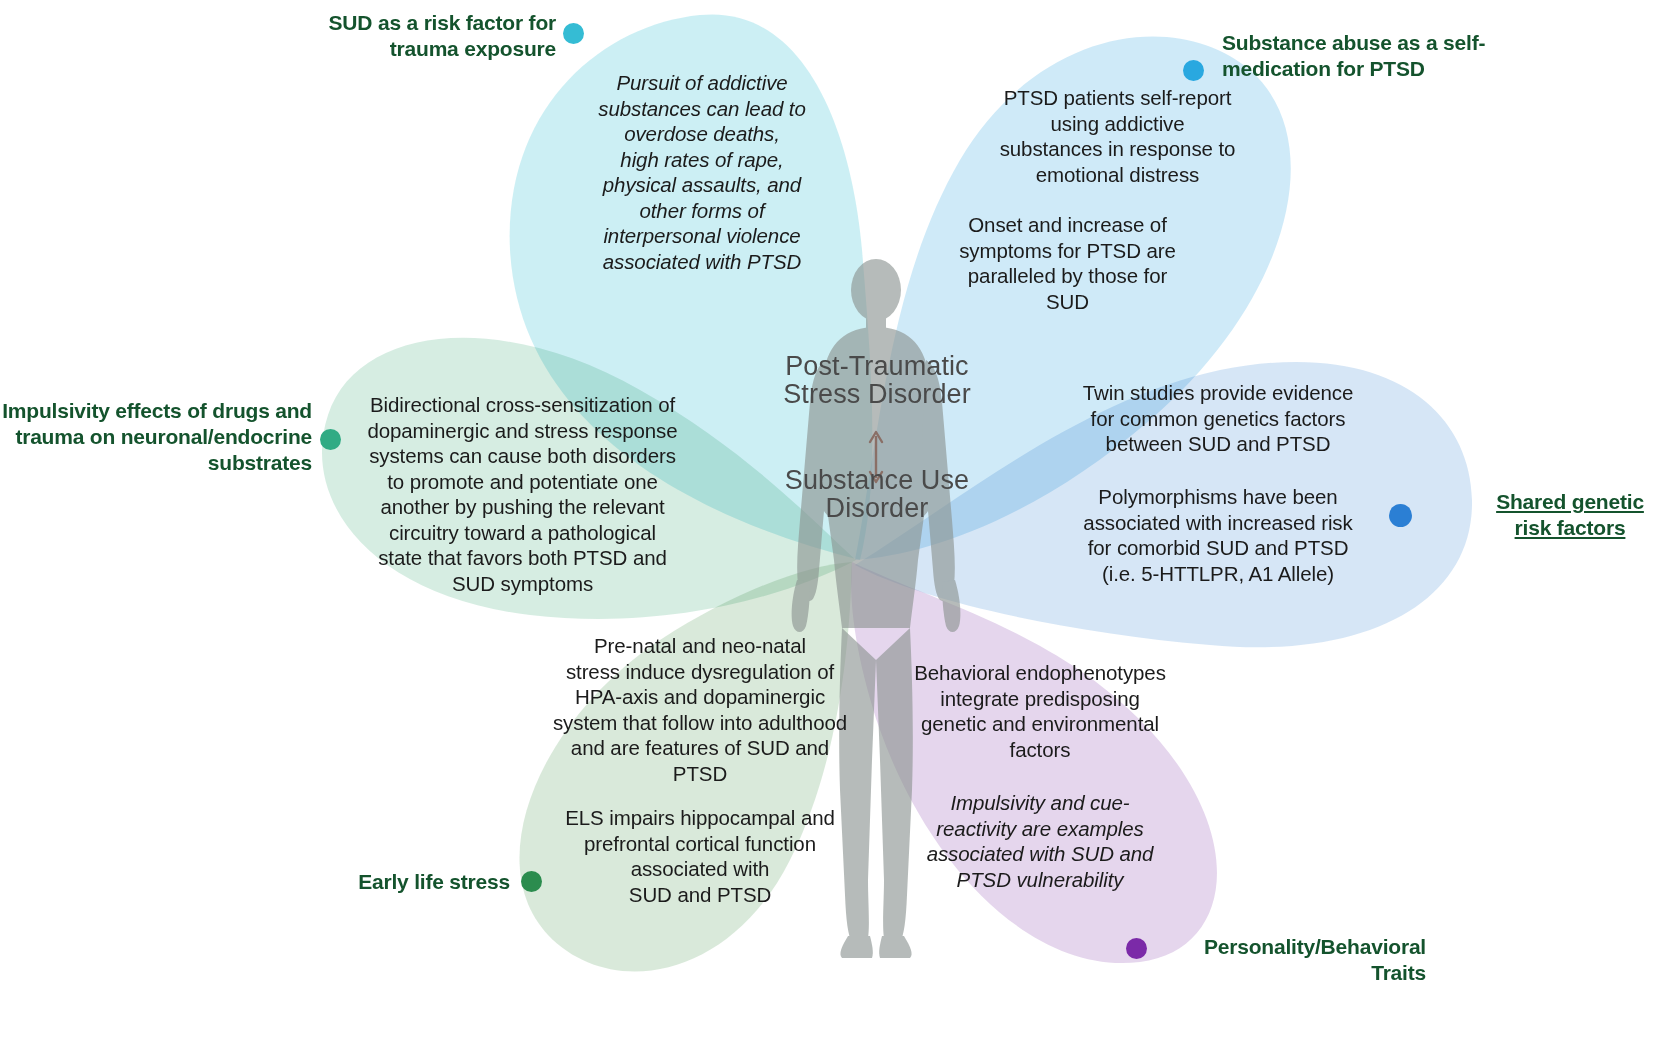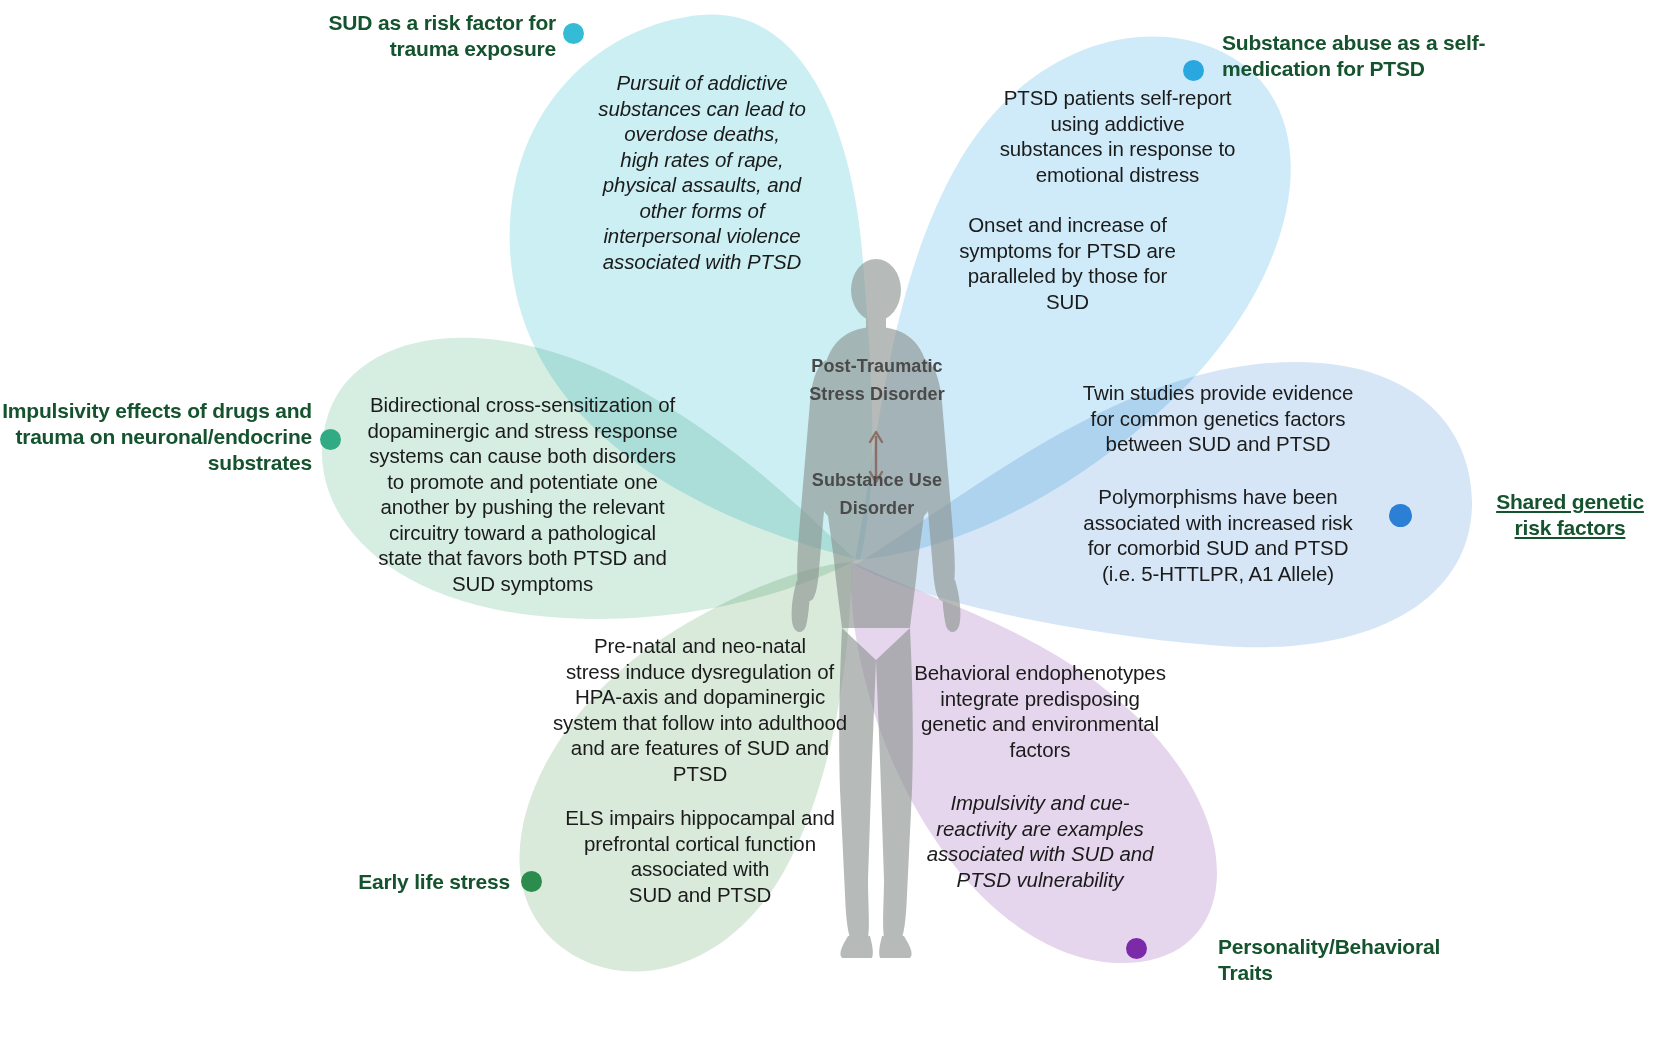--- a/index.html
+++ b/index.html
@@ -34,22 +34,22 @@
     color:#14532d;
     letter-spacing:-0.2px;
     white-space:pre-line;
   }
   .dot{position:absolute;border-radius:50%;}
 
   
   .center-label{
     position:absolute;
     text-align:center;
-    font-weight:700;
-    font-size:18px;
+    font-weight:400;
+    font-size:27px;
     line-height:28px;
     color:#4a4a4a;
     letter-spacing:0.1px;
     white-space:pre-line;
   }
 </style>
 </head>
 <body>
 
 <div id="stage">
@@ -189,21 +189,21 @@
   <div class="dot" style="left:563px;top:23px;width:21px;height:21px;background:#35bcd4;"></div>
 
   <div class="outer-label" style="left:1222px;top:18px;width:300px;text-align:left;margin-top:12px;">Substance abuse as a self-
 medication for PTSD</div>
   <div class="dot" style="left:1183px;top:60px;width:21px;height:21px;background:#29a8e0;"></div>
 
   <div class="outer-label" style="left:1460px;top:489px;width:220px;text-align:center;text-decoration:underline;">Shared genetic
 risk factors</div>
   <div class="dot" style="left:1389px;top:504px;width:23px;height:23px;background:#2b7fd4;"></div>
 
-  <div class="outer-label" style="left:1218px;top:934px;width:260px;text-align:left;">Personality/Behavioral
+  <div class="outer-label" style="left:1166px;top:934px;width:260px;text-align:right;">Personality/Behavioral
 Traits</div>
   <div class="dot" style="left:1126px;top:938px;width:21px;height:21px;background:#7b2aa8;"></div>
 
   <div class="outer-label" style="left:300px;top:869px;width:210px;text-align:right;">Early life stress</div>
   <div class="dot" style="left:521px;top:871px;width:21px;height:21px;background:#2b8c4e;"></div>
 
   <div class="outer-label" style="left:0px;top:398px;width:312px;text-align:right;">Impulsivity effects of drugs and
 trauma on neuronal/endocrine
 substrates</div>
   <div class="dot" style="left:320px;top:429px;width:21px;height:21px;background:#31ab84;"></div>

